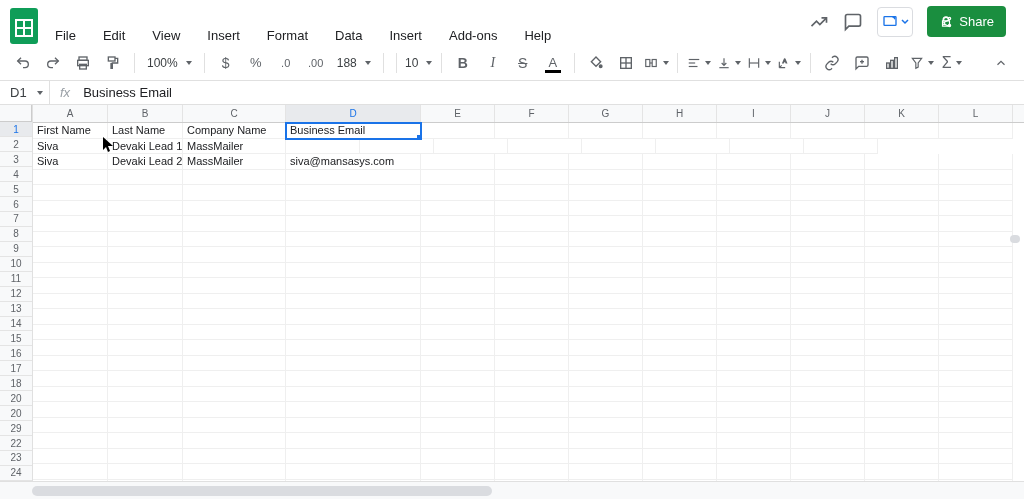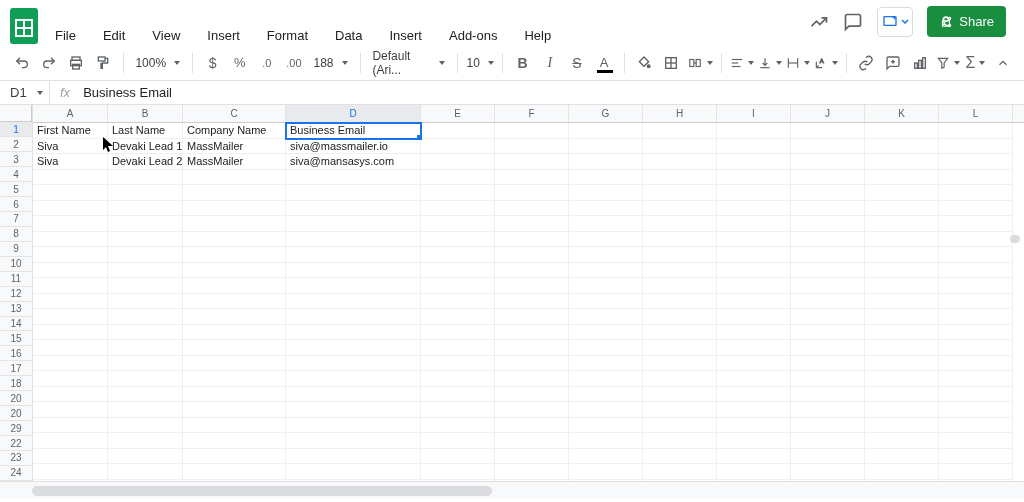--- a/index.html
+++ b/index.html
@@ -344,21 +344,20 @@
     </span>
   <div class="tb-sep"></div>
   <span class="tb-text tb-dropdown">100%</span>
   <div class="tb-sep"></div>
   <span class="tb-btn" style="font-size:14px;color:#5f6368">$</span>
   <span class="tb-btn" style="font-size:13px;color:#5f6368">%</span>
   <span class="tb-btn" style="font-size:11px;color:#5f6368">.0</span>
   <span class="tb-btn" style="font-size:11px;color:#5f6368">.00</span>
   <span class="tb-text tb-dropdown">188</span>
   <div class="tb-sep"></div>
-  <span class="tb-text tb-dropdown" style="width:90px">Default (Ari...</span>
   <div class="tb-sep"></div>
   <span class="tb-text tb-dropdown" style="width:28px;justify-content:center">10</span>
   <div class="tb-sep"></div>
   <span class="tb-btn" style="font-weight:bold;font-size:14px;color:#5f6368">B</span>
   <span class="tb-btn" style="font-style:italic;font-size:14px;color:#5f6368;font-family:serif">I</span>
   <span class="tb-btn" style="text-decoration:line-through;font-size:14px;color:#5f6368">S</span>
   <span class="tb-btn text-color-icon" style="font-size:13px;color:#5f6368">A</span>
   <div class="tb-sep"></div>
   <span class="tb-btn">
       <svg width="16" height="16" viewBox="0 0 24 24" fill="none" stroke="#5f6368" stroke-width="2">
@@ -502,21 +501,20 @@
           <div class="cell" style="width: 74px;"></div>
           <div class="cell" style="width: 74px;"></div>
           <div class="cell" style="width: 74px;"></div>
           <div class="cell" style="width: 74px;"></div>
           <div class="cell" style="width: 74px;"></div>
         </div>
         <div class="cell-row">
           <div class="cell" style="width: 75px;">Siva</div>
           <div class="cell" style="width: 75px;">Devaki Lead 1</div>
           <div class="cell" style="width: 103px;">MassMailer</div>
-          <div class="cell" style="width: 135px;">siva@massmailer.io</div>
           <div class="cell" style="width: 74px;"></div>
           <div class="cell" style="width: 74px;"></div>
           <div class="cell" style="width: 74px;"></div>
           <div class="cell" style="width: 74px;"></div>
           <div class="cell" style="width: 74px;"></div>
           <div class="cell" style="width: 74px;"></div>
           <div class="cell" style="width: 74px;"></div>
           <div class="cell" style="width: 74px;"></div>
         </div>
         <div class="cell-row">

